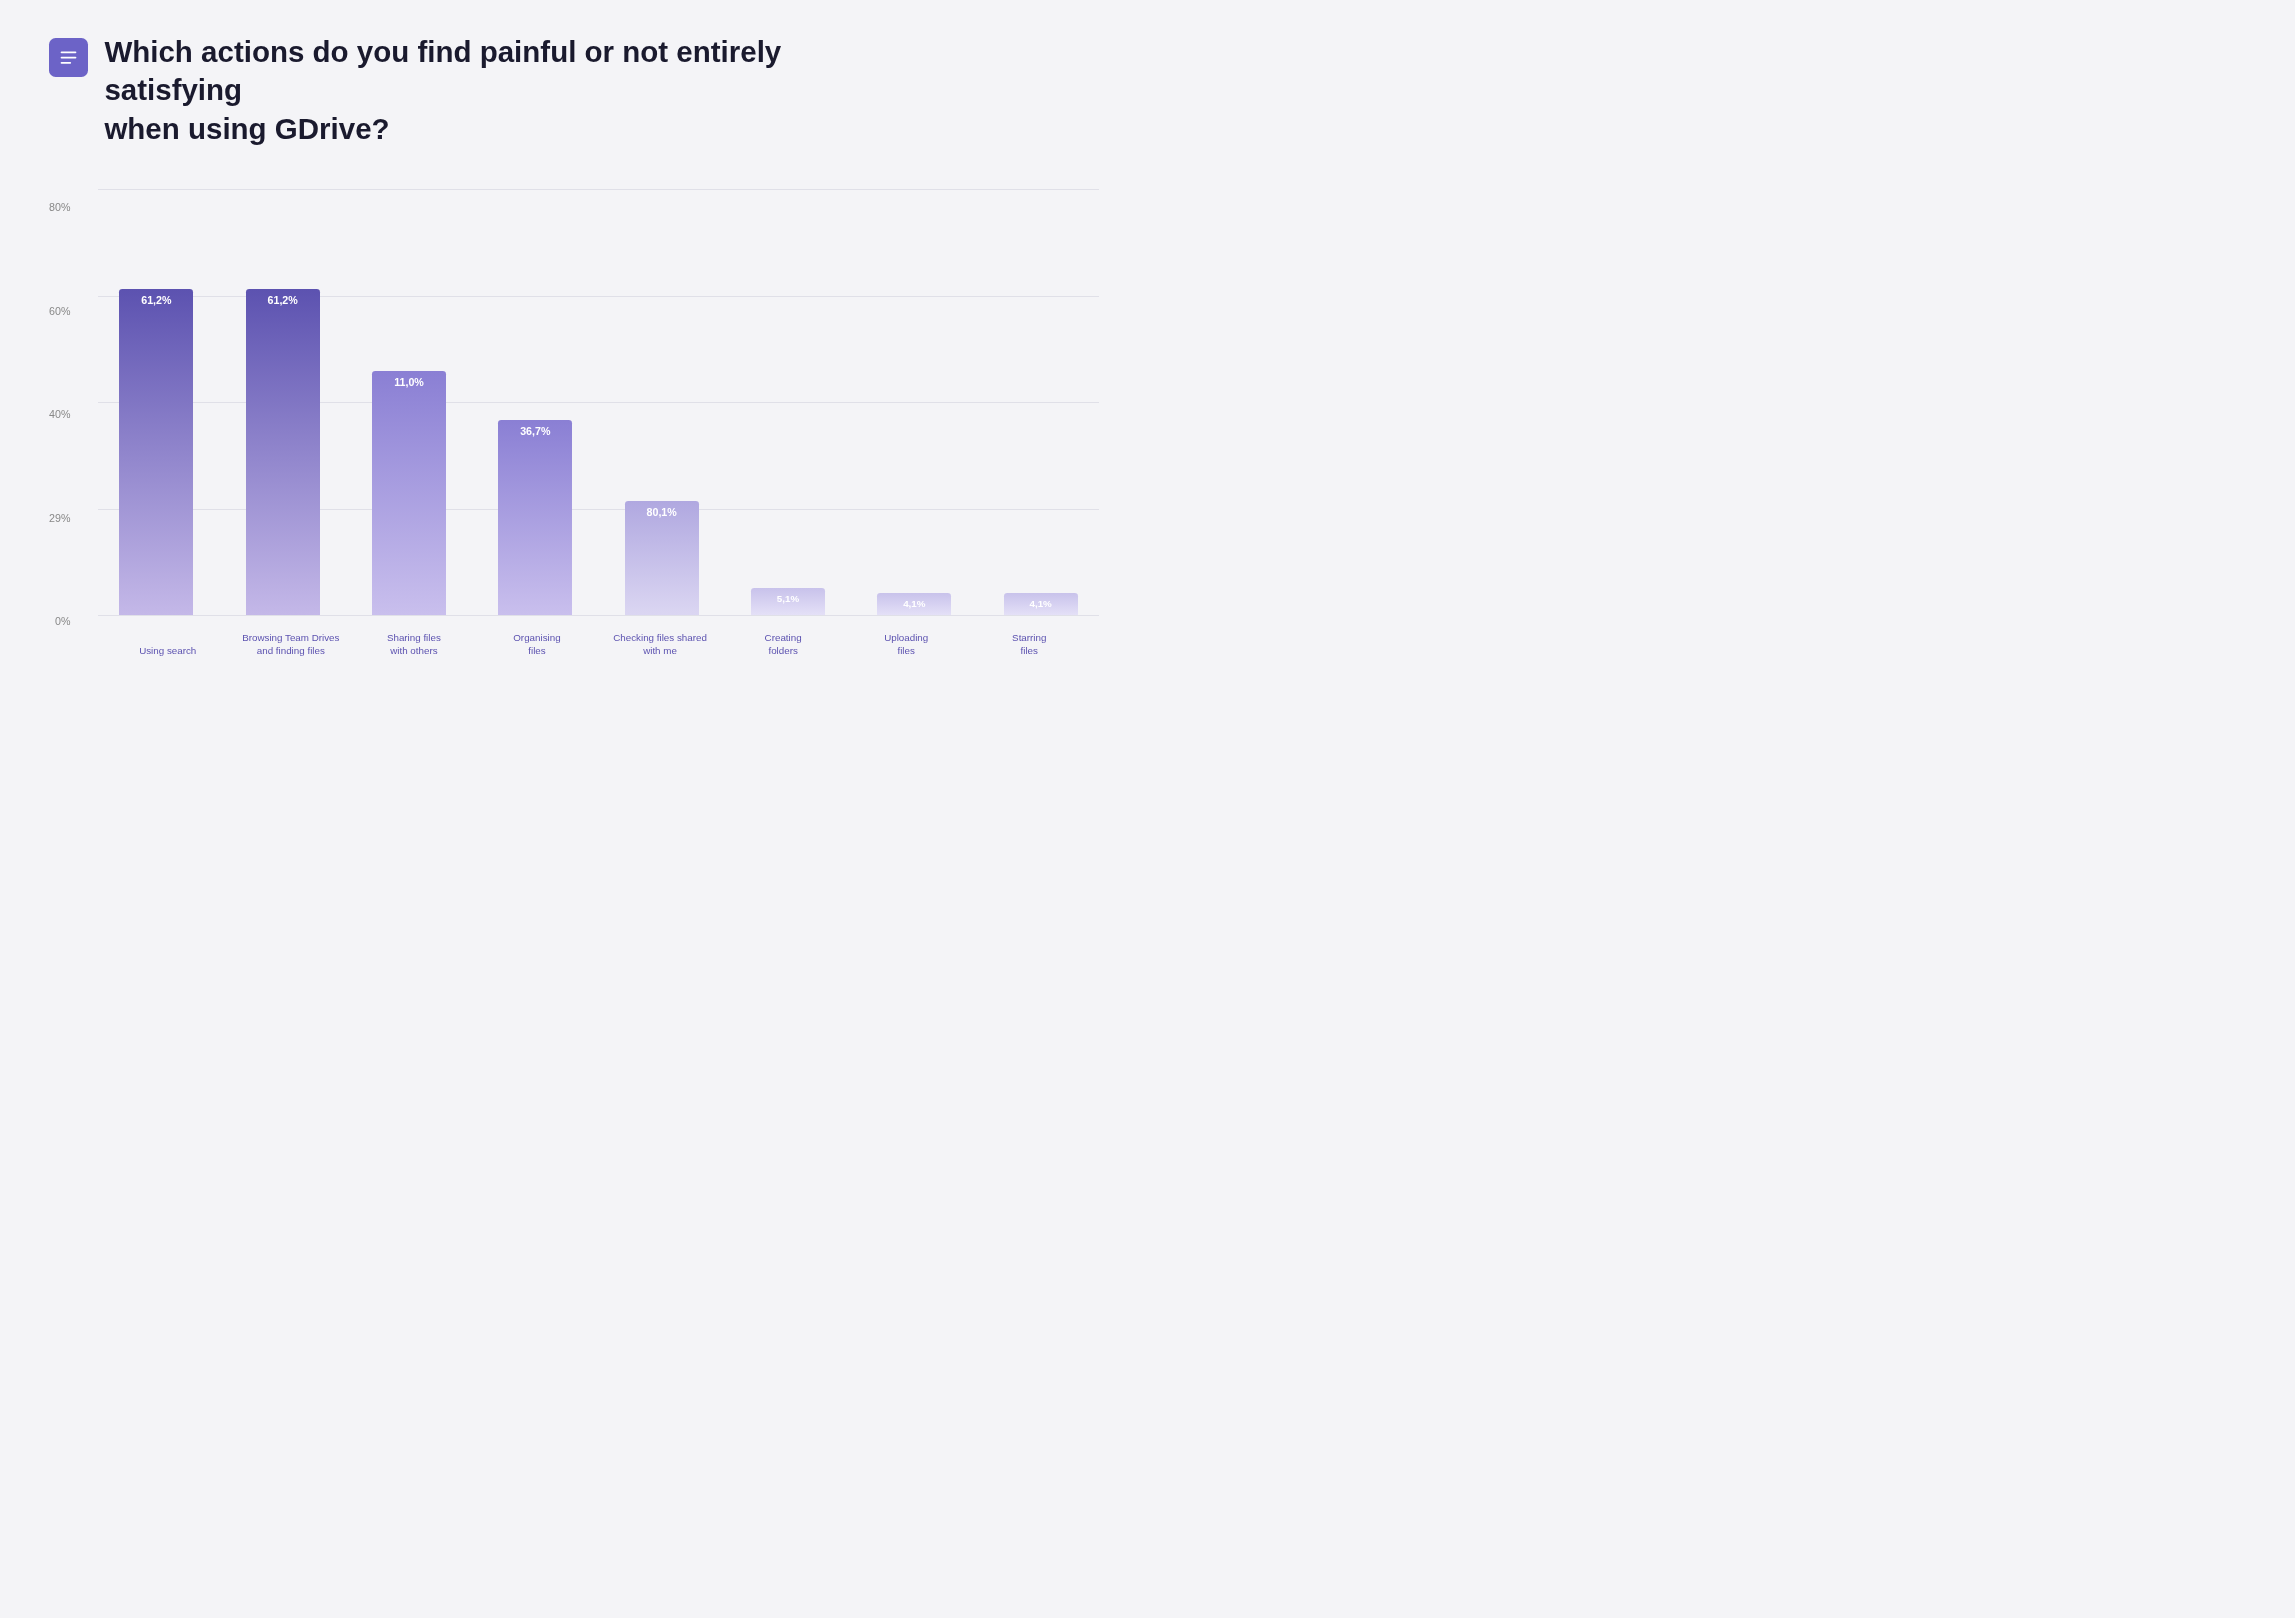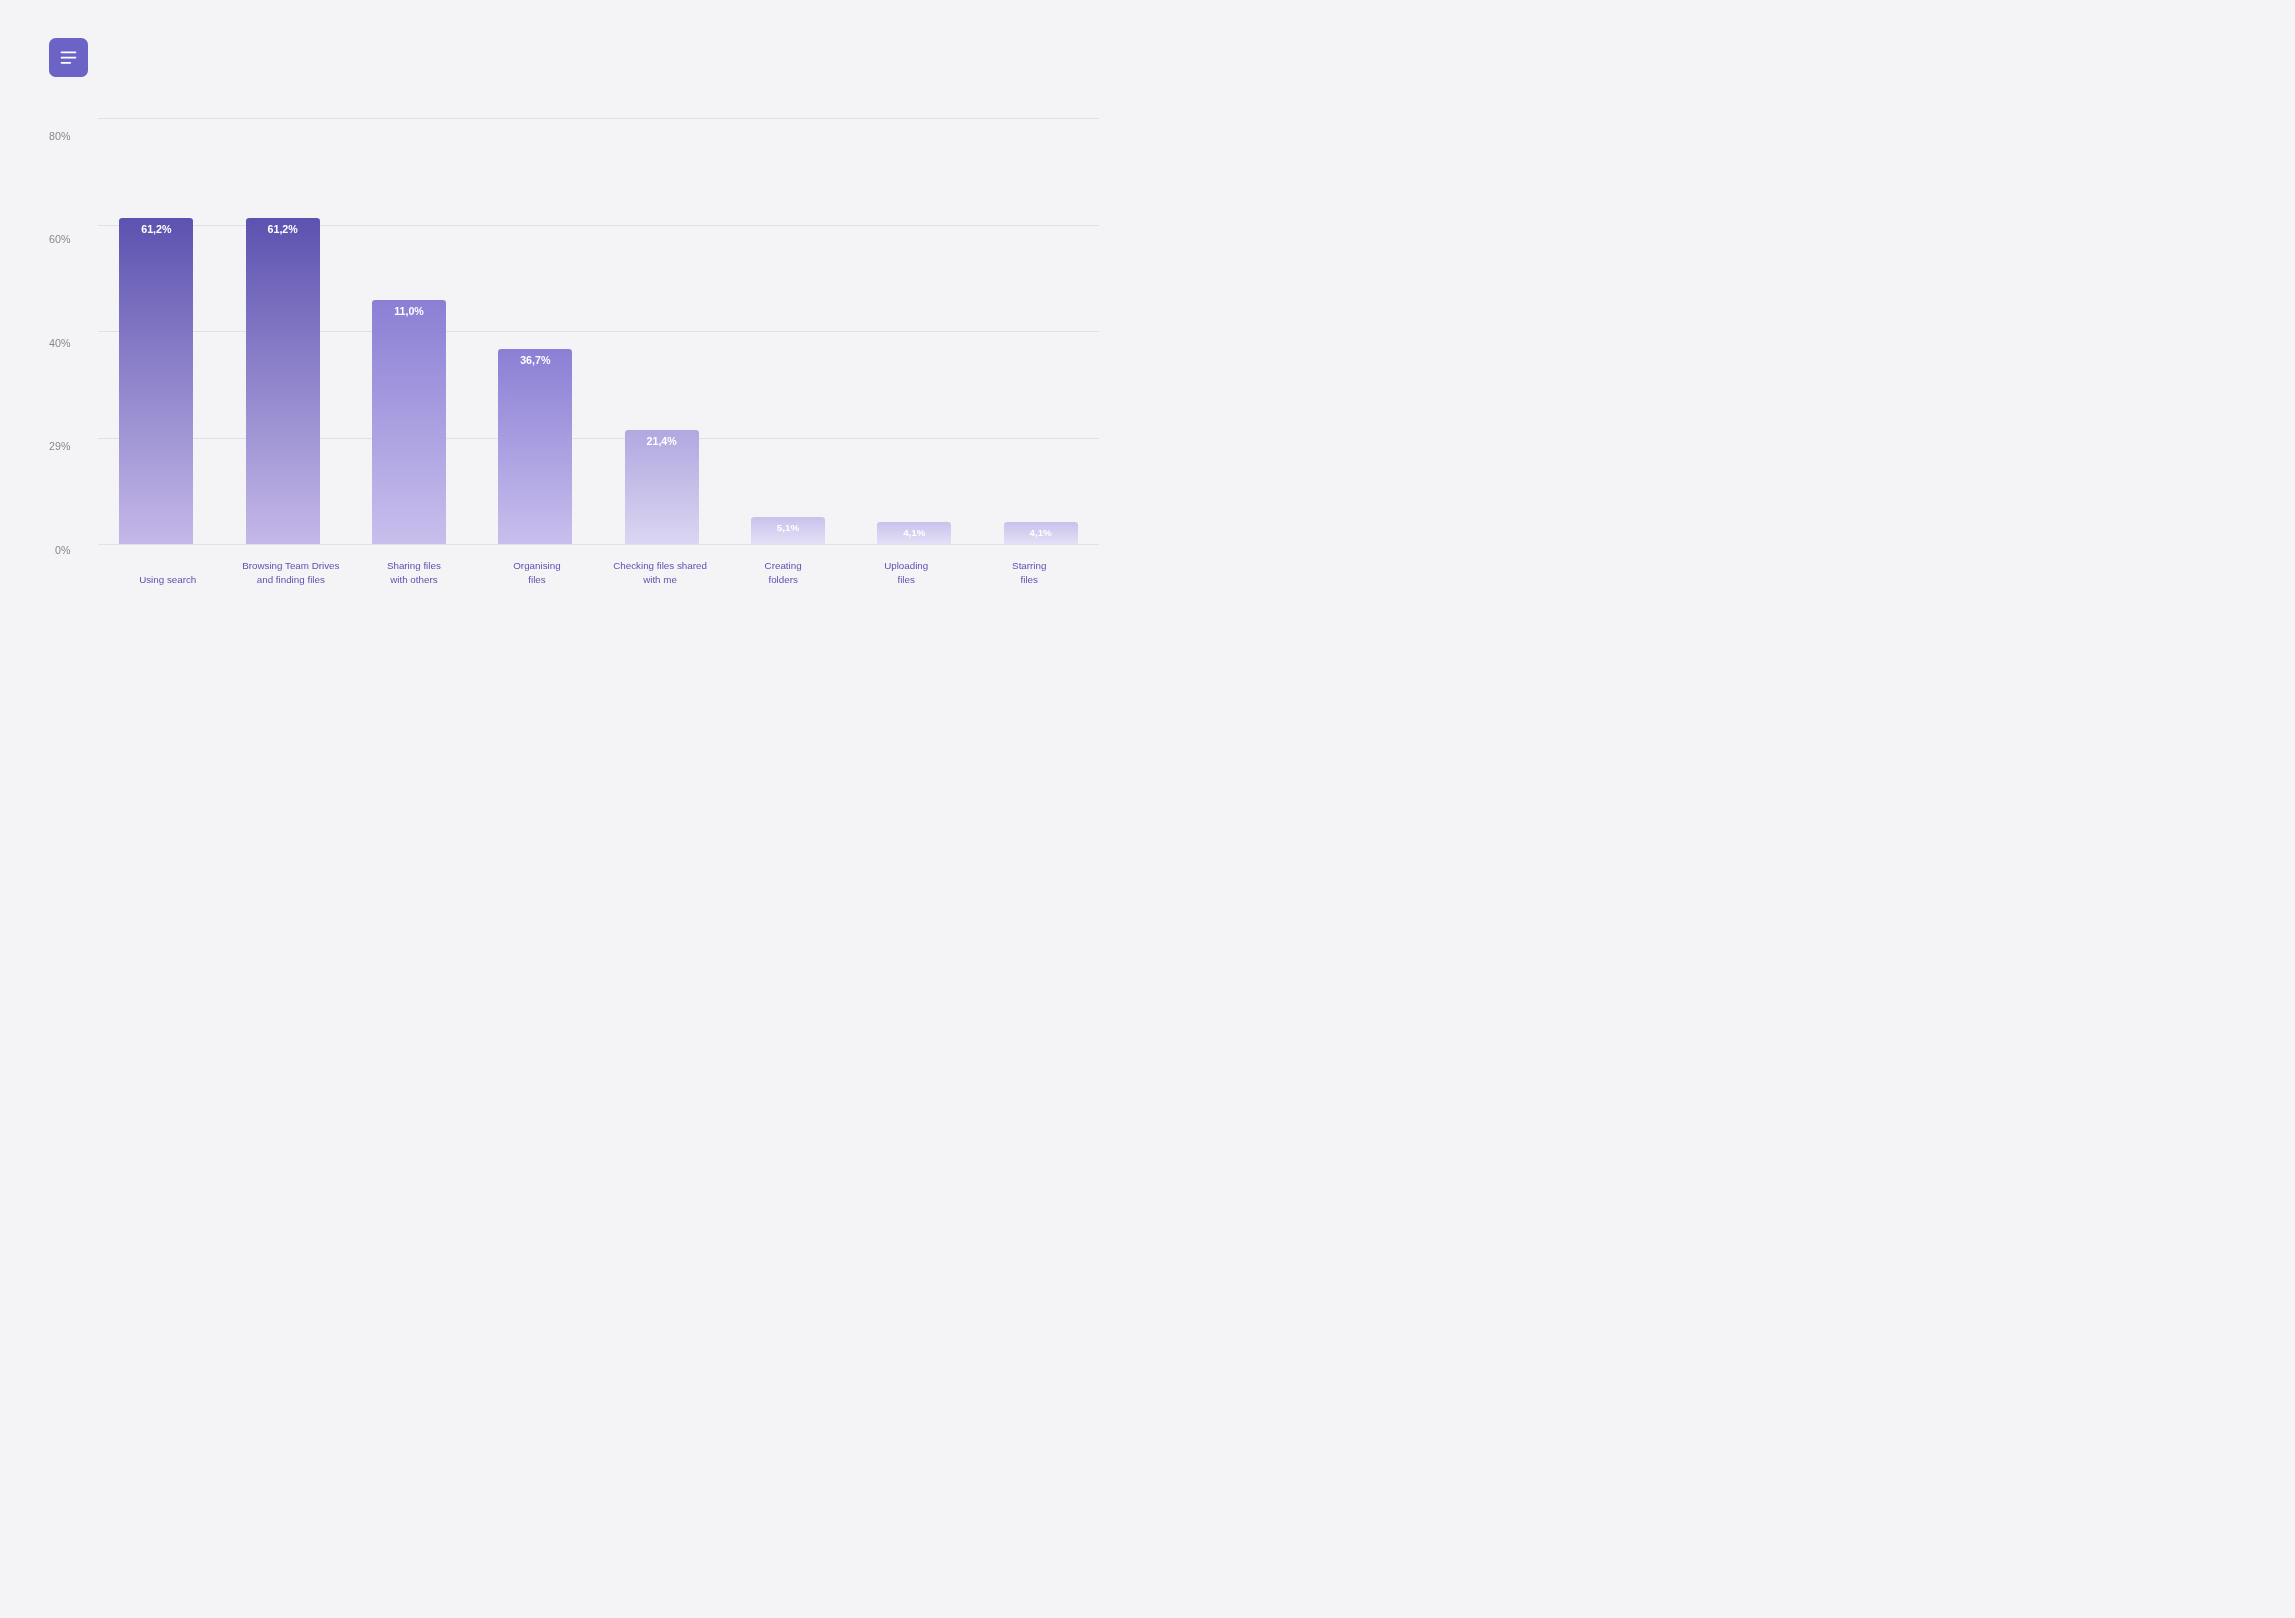--- a/index.html
+++ b/index.html
@@ -144,20 +144,24 @@
 <body>
 
 <div class="header">
   <div class="icon-box">
     <svg viewBox="0 0 24 24" fill="white">
       <rect x="3" y="5" width="18" height="2" rx="1"></rect>
       <rect x="3" y="11" width="18" height="2" rx="1"></rect>
       <rect x="3" y="17" width="12" height="2" rx="1"></rect>
     </svg>
   </div>
+  <h1 class="title">
+    <span>Which actions do you find painful or not entirely satisfying</span><br>
+    <span>when using GDrive?</span>
+  </h1>
 </div>
 
 <div class="chart-area">
 
   <div class="grid-lines">
     <div class="grid-line" style="top: 0;"></div>
     <div class="grid-line" style="top: 107px;"></div>
     <div class="grid-line" style="top: 213px;"></div>
     <div class="grid-line" style="top: 320px;"></div>
     <div class="grid-line" style="top: 426px;"></div>
@@ -196,21 +200,21 @@
 
     <div class="bar-group">
       <div class="bar-wrapper">
         <span class="bar-label-top">36,7%</span>
         <div class="bar bar-medium" style="height: 195px;"></div>
       </div>
     </div>
 
     <div class="bar-group">
       <div class="bar-wrapper">
-        <span class="bar-label-top">21,4%</span>
+        <span class="bar-label-top">80,1%</span>
         <div class="bar bar-short" style="height: 114px;"></div>
       </div>
     </div>
 
     <div class="bar-group">
       <div class="bar-wrapper">
         <span class="bar-label-top" style="font-size: 9.8px;">5,1%</span>
         <div class="bar bar-tiny" style="height: 27px;"></div>
       </div>
     </div>

